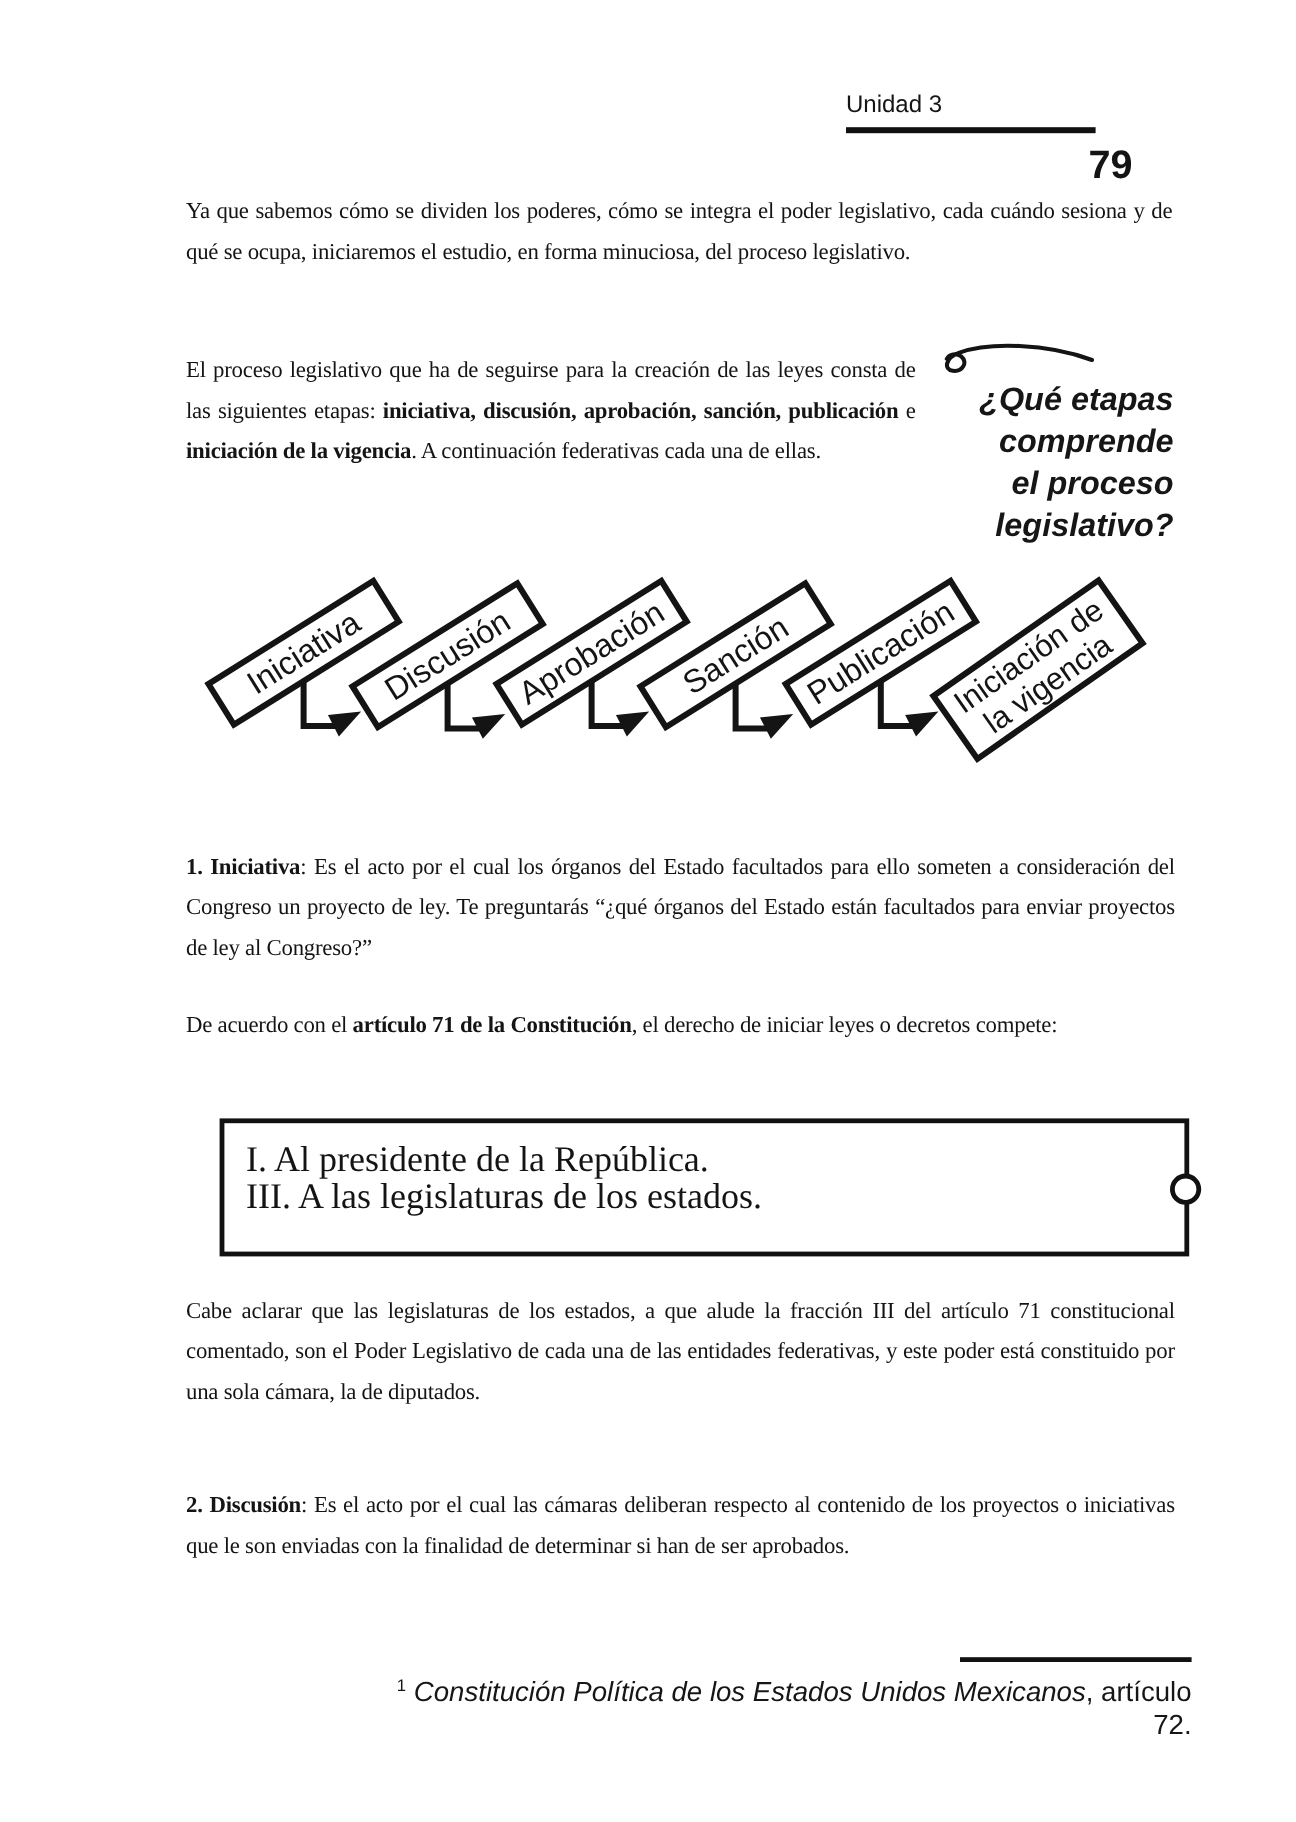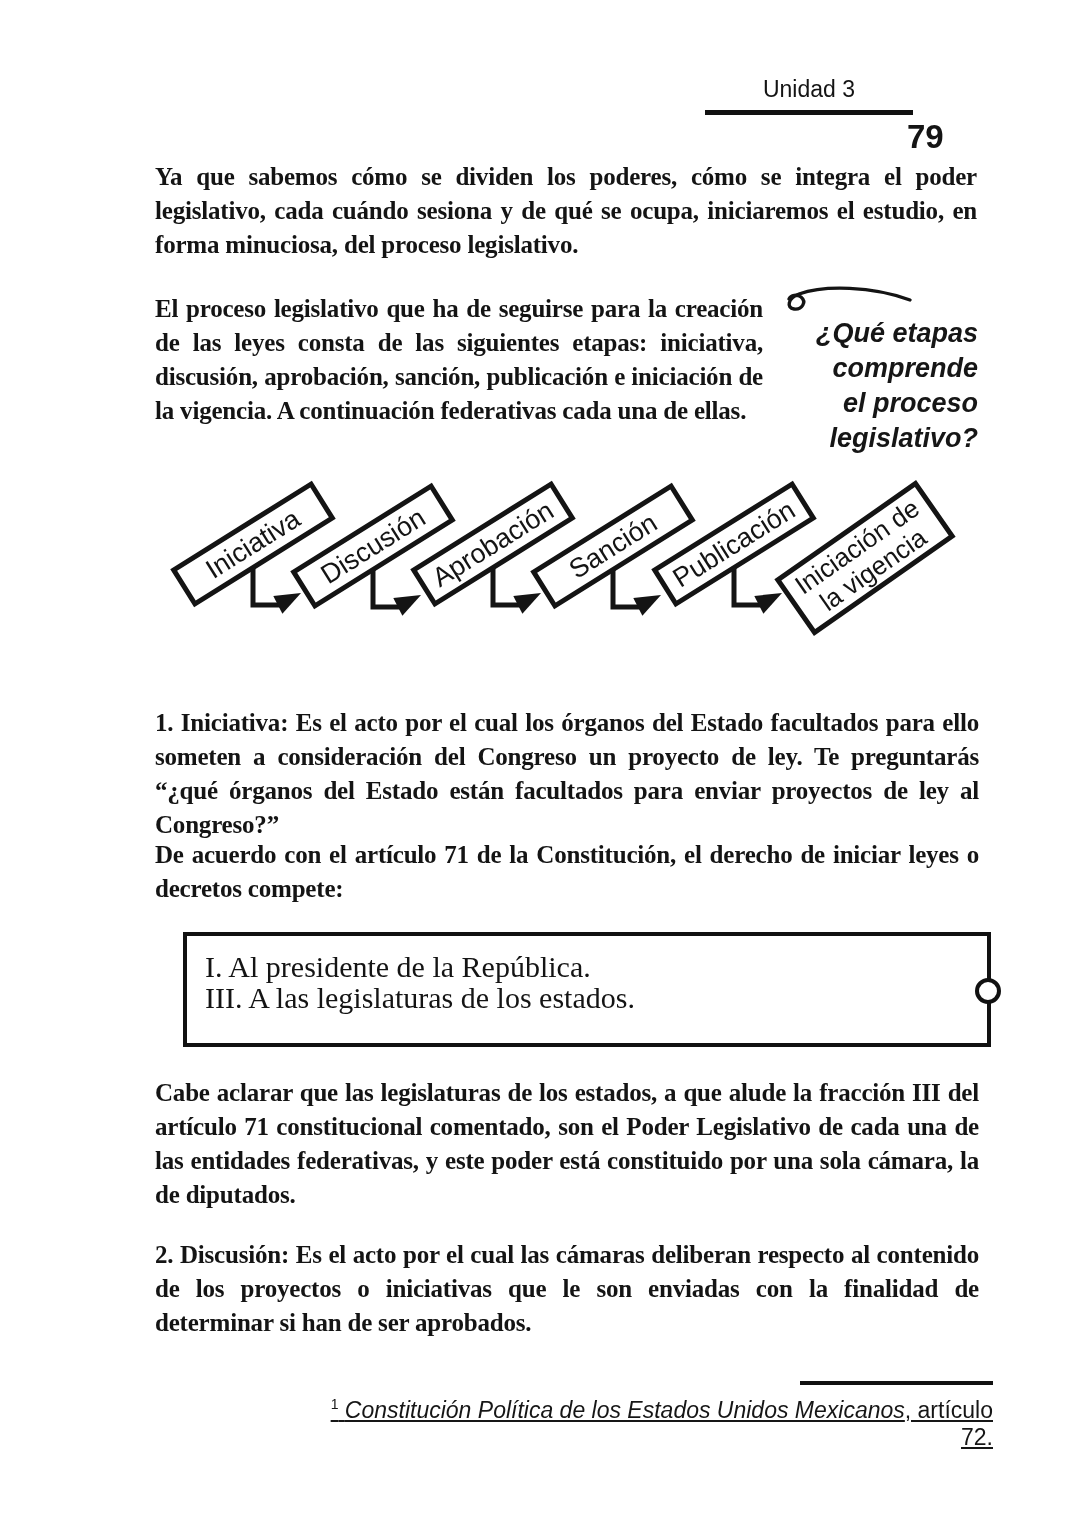--- a/index.html
+++ b/index.html
@@ -4,32 +4,32 @@
 <style>
   html,body{margin:0;padding:0;background:#e8e8e8;}
   .page{
     position:relative;width:1080px;height:1518px;background:#ffffff;
     overflow:hidden;color:#141414;margin:0 auto;
     font-family:"Liberation Serif",serif;
   }
   
   .unit-head{
     position:absolute;left:705px;top:76px;width:208px;
-    font-family:"Liberation Sans",sans-serif;font-size:23px;
-    text-align:center;border-bottom:5px solid #111;padding-bottom:7px;
+    font-family:"Liberation Sans",sans-serif;font-size:20px;
+    border-bottom:5px solid #111;padding-bottom:7px;
   }
   .pagenum{
     position:absolute;left:907px;top:74px;width:60px;
     font-family:"Liberation Sans",sans-serif;font-weight:bold;font-size:33px;margin-top:44px;
   }
   
   .body{
     position:absolute;left:155px;
-    font-size:25px;line-height:34px;letter-spacing:-0.2px;
-    text-align:justify;margin:0;font-weight:bold;
+    font-size:19px;line-height:34px;letter-spacing:-0.2px;
+    text-align:justify;margin:0;
   }
   .p-intro{top:160px;width:822px;}
   .p-process{top:292px;width:608px;}
   .p-iniciativa{top:706px;width:824px;}
   .p-acuerdo{top:838px;width:824px;}
   .p-aclaracion{top:1076px;width:824px;}
   .p-discusion{top:1238px;width:824px;}
   
   .margin-note{position:absolute;left:780px;top:282px;width:198px;}
   .swash{display:block;margin-left:2px;}
@@ -51,21 +51,21 @@
   }
   .law-item{font-size:30px;line-height:31px;}
   .ring{
     position:absolute;right:-14px;top:42px;width:18px;height:18px;
     border:4px solid #111;border-radius:50%;background:#fff;
   }
   
   .foot-rule{position:absolute;left:800px;top:1381px;width:193px;height:4px;background:#111;}
   .footnote{
     position:absolute;left:300px;top:1396px;width:693px;text-align:right;
-    font-family:"Liberation Sans",sans-serif;font-size:23px;color:#161616;text-decoration:underline;
+    font-family:"Liberation Sans",sans-serif;font-size:23px;color:#161616;
   }
   .footnote sup{font-size:14px;}
   .footnote .it{font-style:italic;}
 </style>
 </head>
 <body>
 
 <div class="page">
 
   <div class="unit-head">Unidad 3</div>

